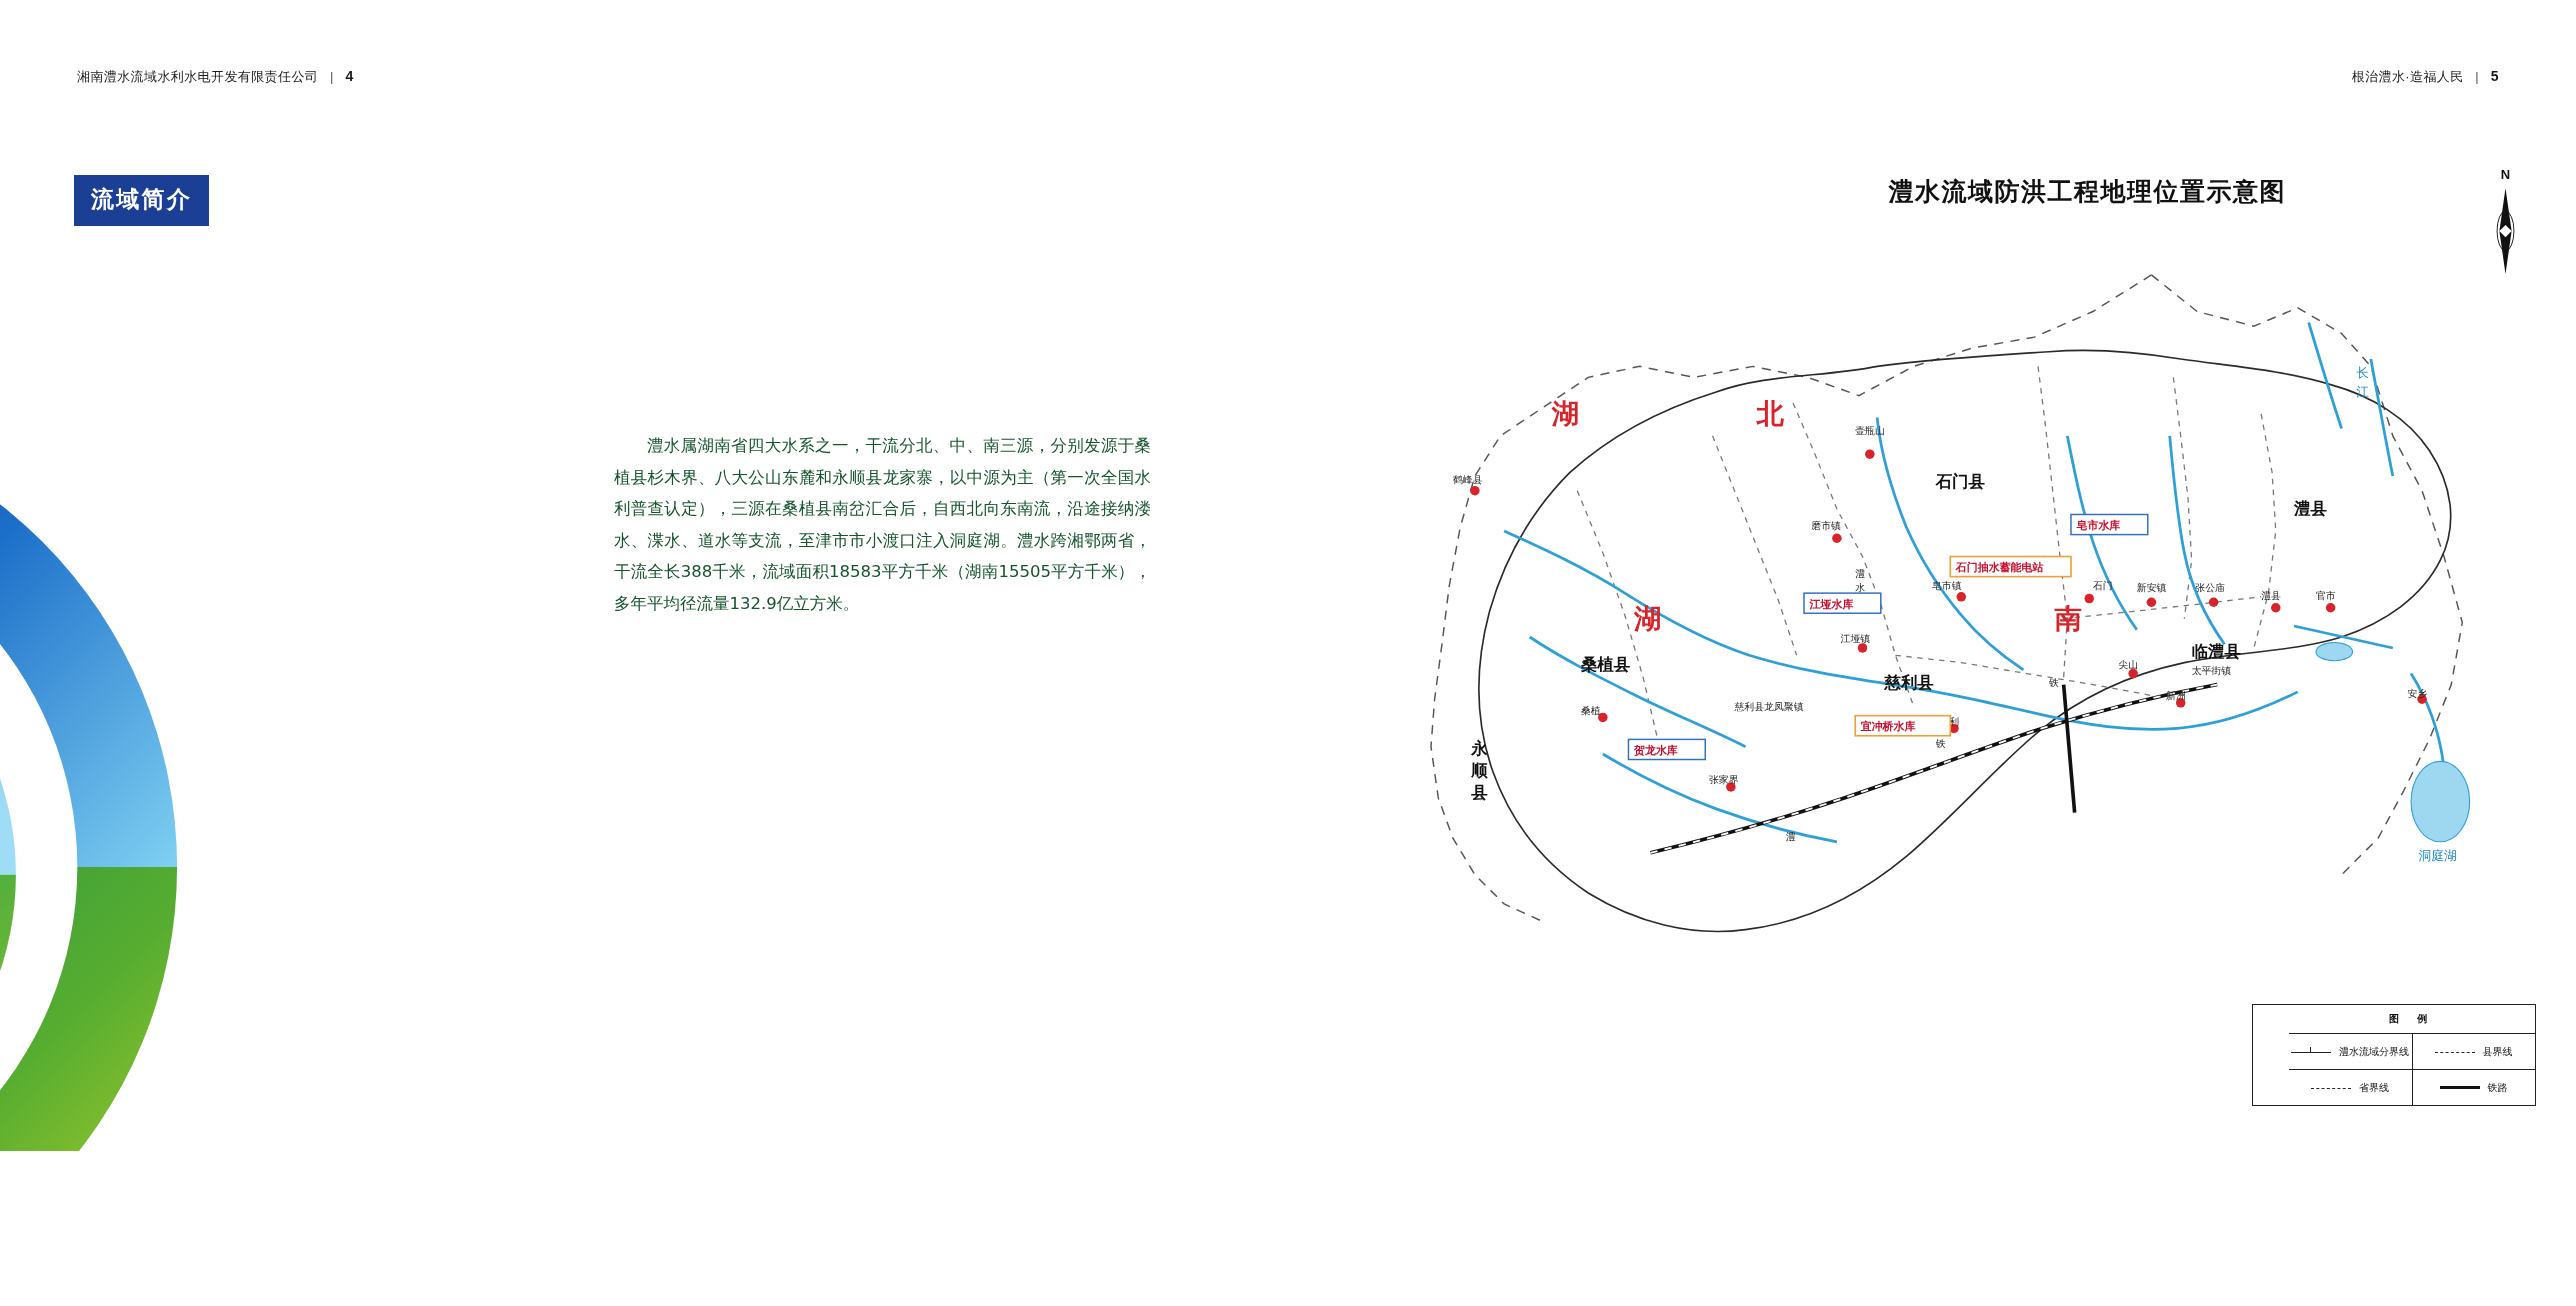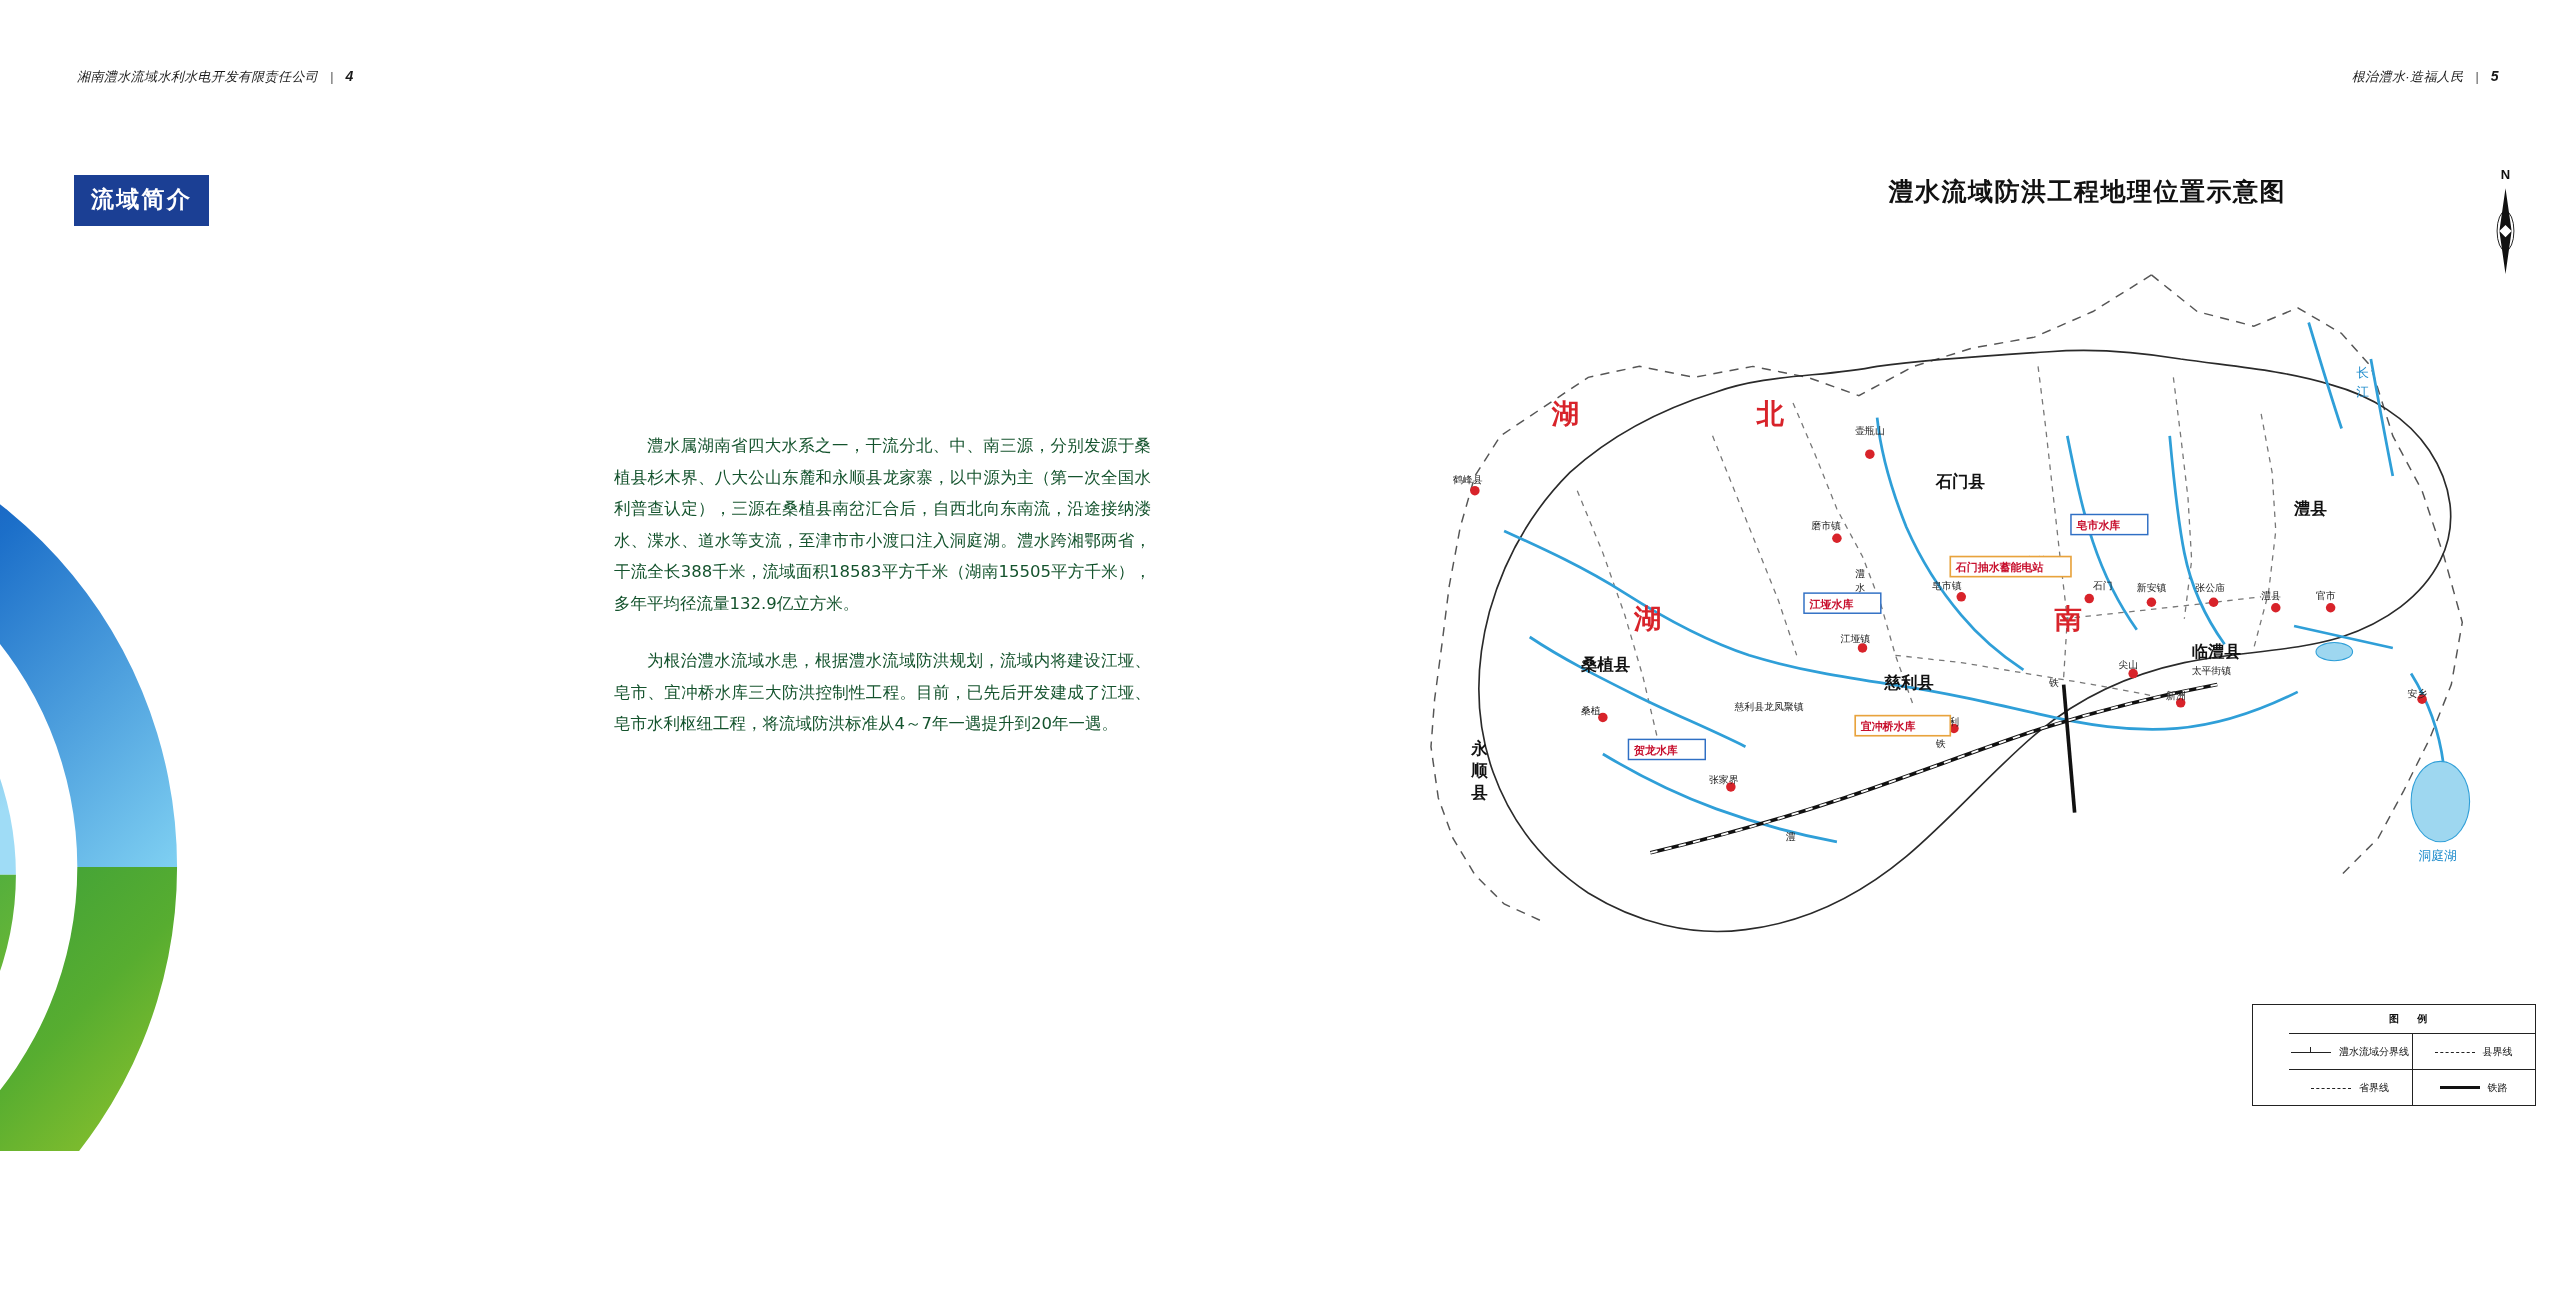--- a/index.html
+++ b/index.html
@@ -3,21 +3,21 @@
 <meta charset="utf-8">
 <style>
   html,body{margin:0;padding:0;background:#ffffff;}
   body{width:2576px;height:1306px;position:relative;overflow:hidden;
        font-family:"Liberation Sans","DejaVu Sans",sans-serif;color:#111;}
   .spread{position:absolute;inset:0;display:flex;}
   .page{position:relative;width:1288px;height:1306px;box-sizing:border-box;}
   .page.right{width:1288px;}
 
   
-  .runhead{position:absolute;top:68px;font-size:13px;color:#1a1a1a;letter-spacing:0.4px;white-space:nowrap;font-style:italic;}
+  .runhead{position:absolute;top:68px;font-size:13px;color:#1a1a1a;letter-spacing:0.4px;white-space:nowrap;}
   .runhead.left{left:77px;}
   .runhead.right{right:77px;text-align:right;}
   .runhead .sep{display:inline-block;padding:0 7.7px;color:#555;}
   .runhead .folio{font-weight:bold;font-size:14px;}
 
   
   .section-tag{position:absolute;left:74px;top:175px;background:#1b3f94;color:#fff;
       font-size:23px;font-weight:bold;letter-spacing:2.3px;padding:9.2px 17px 10.7px 17px;
       box-shadow:0 0 0 0 transparent;}
 
@@ -105,21 +105,20 @@
         <path d="M -40 230 A 390 390 0 0 1 350 620 L 235 620 A 275 275 0 0 0 -40 345 Z" fill="url(#gcyan)"></path>
 
         <path d="M 350 620 A 390 390 0 0 1 -40 1010 L -40 895 A 275 275 0 0 0 235 620 Z" fill="url(#ggreen2)"></path>
 
         <path d="M 120 620 A 160 160 0 0 1 -40 780 L -40 700 A 80 80 0 0 0 40 620 Z" fill="#3aa646"></path>
       </svg>
     </div>
 
     <div class="bodycol">
       <p>澧水属湖南省四大水系之一，干流分北、中、南三源，分别发源于桑植县杉木界、八大公山东麓和永顺县龙家寨，以中源为主（第一次全国水利普查认定），三源在桑植县南岔汇合后，自西北向东南流，沿途接纳溇水、渫水、道水等支流，至津市市小渡口注入洞庭湖。澧水跨湘鄂两省，干流全长388千米，流域面积18583平方千米（湖南15505平方千米），多年平均径流量132.9亿立方米。</p>
-      <p>为根治澧水流域水患，根据澧水流域防洪规划，流域内将建设江垭、皂市、宜冲桥水库三大防洪控制性工程。目前，已先后开发建成了江垭、皂市水利枢纽工程，将流域防洪标准从4～7年一遇提升到20年一遇。</p>
     </div>
   </div>
 
   <div class="page right">
 
     <div class="runhead right">
       <span>根治澧水·造福人民</span>
       <span class="sep">|</span>
       <span class="folio">5</span>
     </div>

